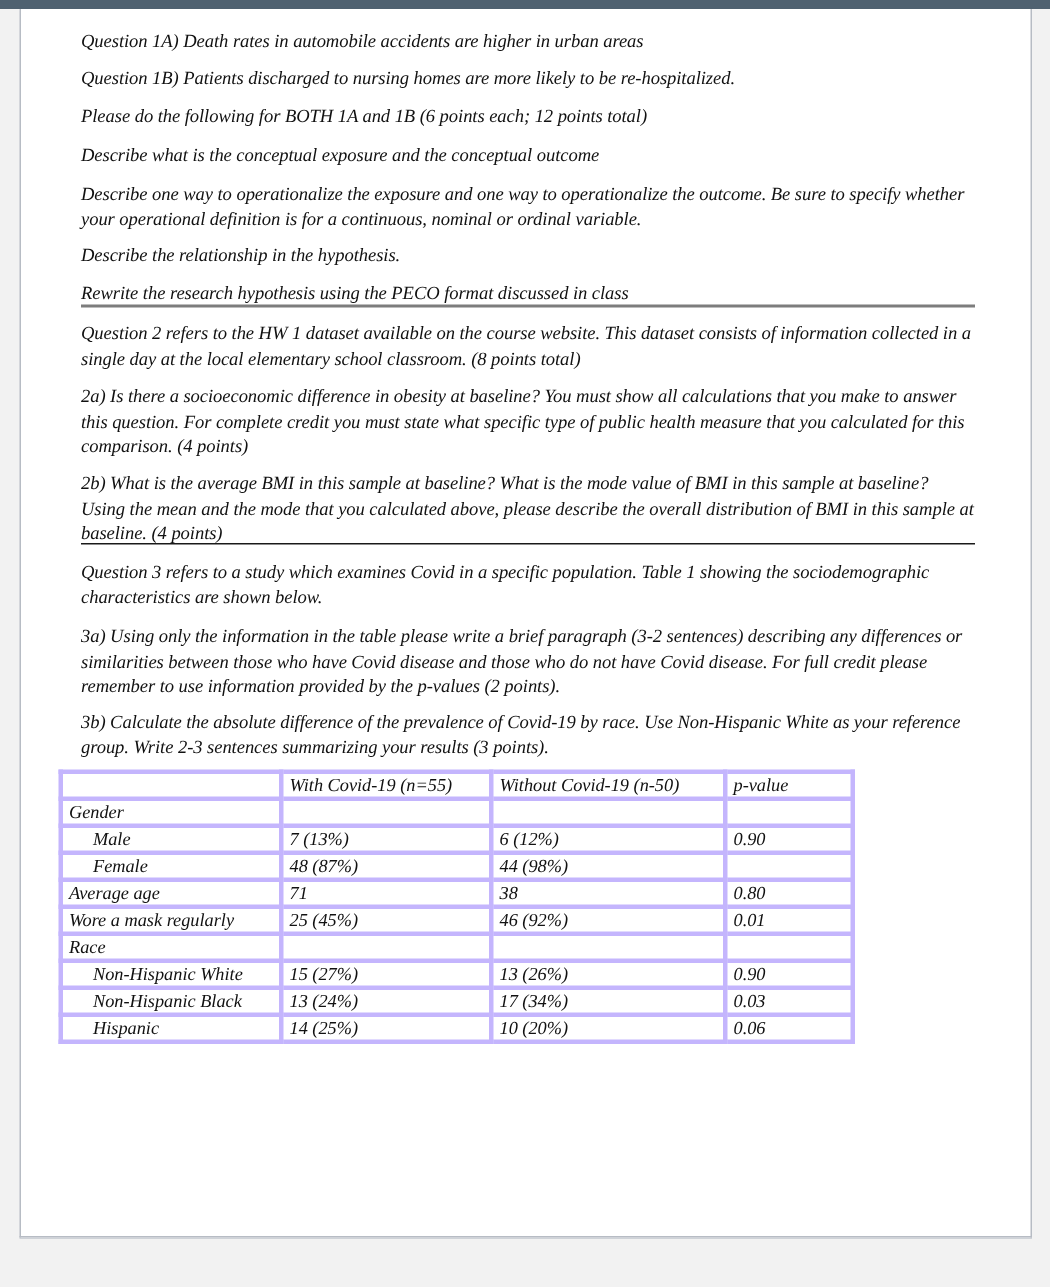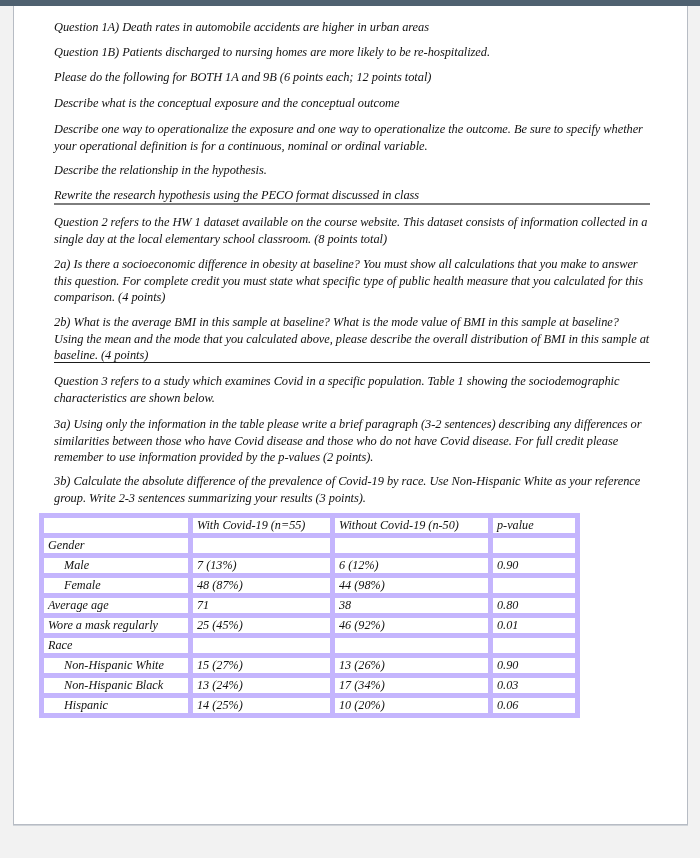--- a/index.html
+++ b/index.html
@@ -63,21 +63,21 @@
     }
     table.t1 {
       position: absolute;
       left: 25px;
       top: 507px;
       border-collapse: collapse;
       font-size: 12.2px;
       line-height: 14px;
     }
     table.t1 td {
-      border: 5px solid #c4b5fd;
+      border: 3px solid #c4b5fd;
       padding: 0 4px 1px 4px;
       height: 14px;
       vertical-align: top;
       white-space: nowrap;
     }
     table.t1 td.c0 { width: 136px; }
     table.t1 td.c1 { width: 129px; }
     table.t1 td.c2 { width: 145px; }
     table.t1 td.c3 { width: 74px; }
     table.t1 td.indent { padding-left: 20px; width: 120px; }
@@ -85,21 +85,21 @@
 </head>
 <body>
 
 <div class="topbar"></div>
 
 <div class="page">
   <div class="content">
 
     <p class="q" style="top:13px;">Question 1A) Death rates in automobile accidents are higher in urban areas</p>
     <p class="q" style="top:38px;">Question 1B) Patients discharged to nursing homes are more likely to be re-hospitalized.</p>
-    <p class="q" style="top:63px;">Please do the following for BOTH 1A and 9B (6 points each; 12 points total)</p>
+    <p class="q" style="top:63px;">Please do the following for BOTH 1A and 1B (6 points each; 12 points total)</p>
     <p class="q" style="top:89px;">Describe what is the conceptual exposure and the conceptual outcome</p>
     <p class="q" style="top:115px;">Describe one way to operationalize the exposure and one way to operationalize the outcome.  Be sure to specify whether your operational definition is for a continuous, nominal or ordinal variable.</p>
     <p class="q" style="top:156px;">Describe the relationship in the hypothesis.</p>
     <p class="q" style="top:181px;">Rewrite the research hypothesis using the PECO format discussed in class</p>
     <div class="rule-gray" style="top:197px;"></div>
 
     <p class="q" style="top:208px;">Question 2 refers to the HW 1 dataset available on the course website. This dataset consists of information collected in a single day at the local elementary school classroom. (8 points total)</p>
     <p class="q" style="top:250px;">2a) Is there a socioeconomic difference in obesity at baseline? You must show all calculations that you make to answer this question. For complete credit you must state what specific type of public health measure that you calculated for this comparison. (4 points)</p>
     <p class="q" style="top:308px;">2b) What is the average BMI in this sample at baseline? What is the mode value of BMI in this sample at baseline?  Using the mean and the mode that you calculated above, please describe the overall distribution of BMI in this sample at baseline. (4 points)</p>
     <div class="rule-black" style="top:356px;"></div>

